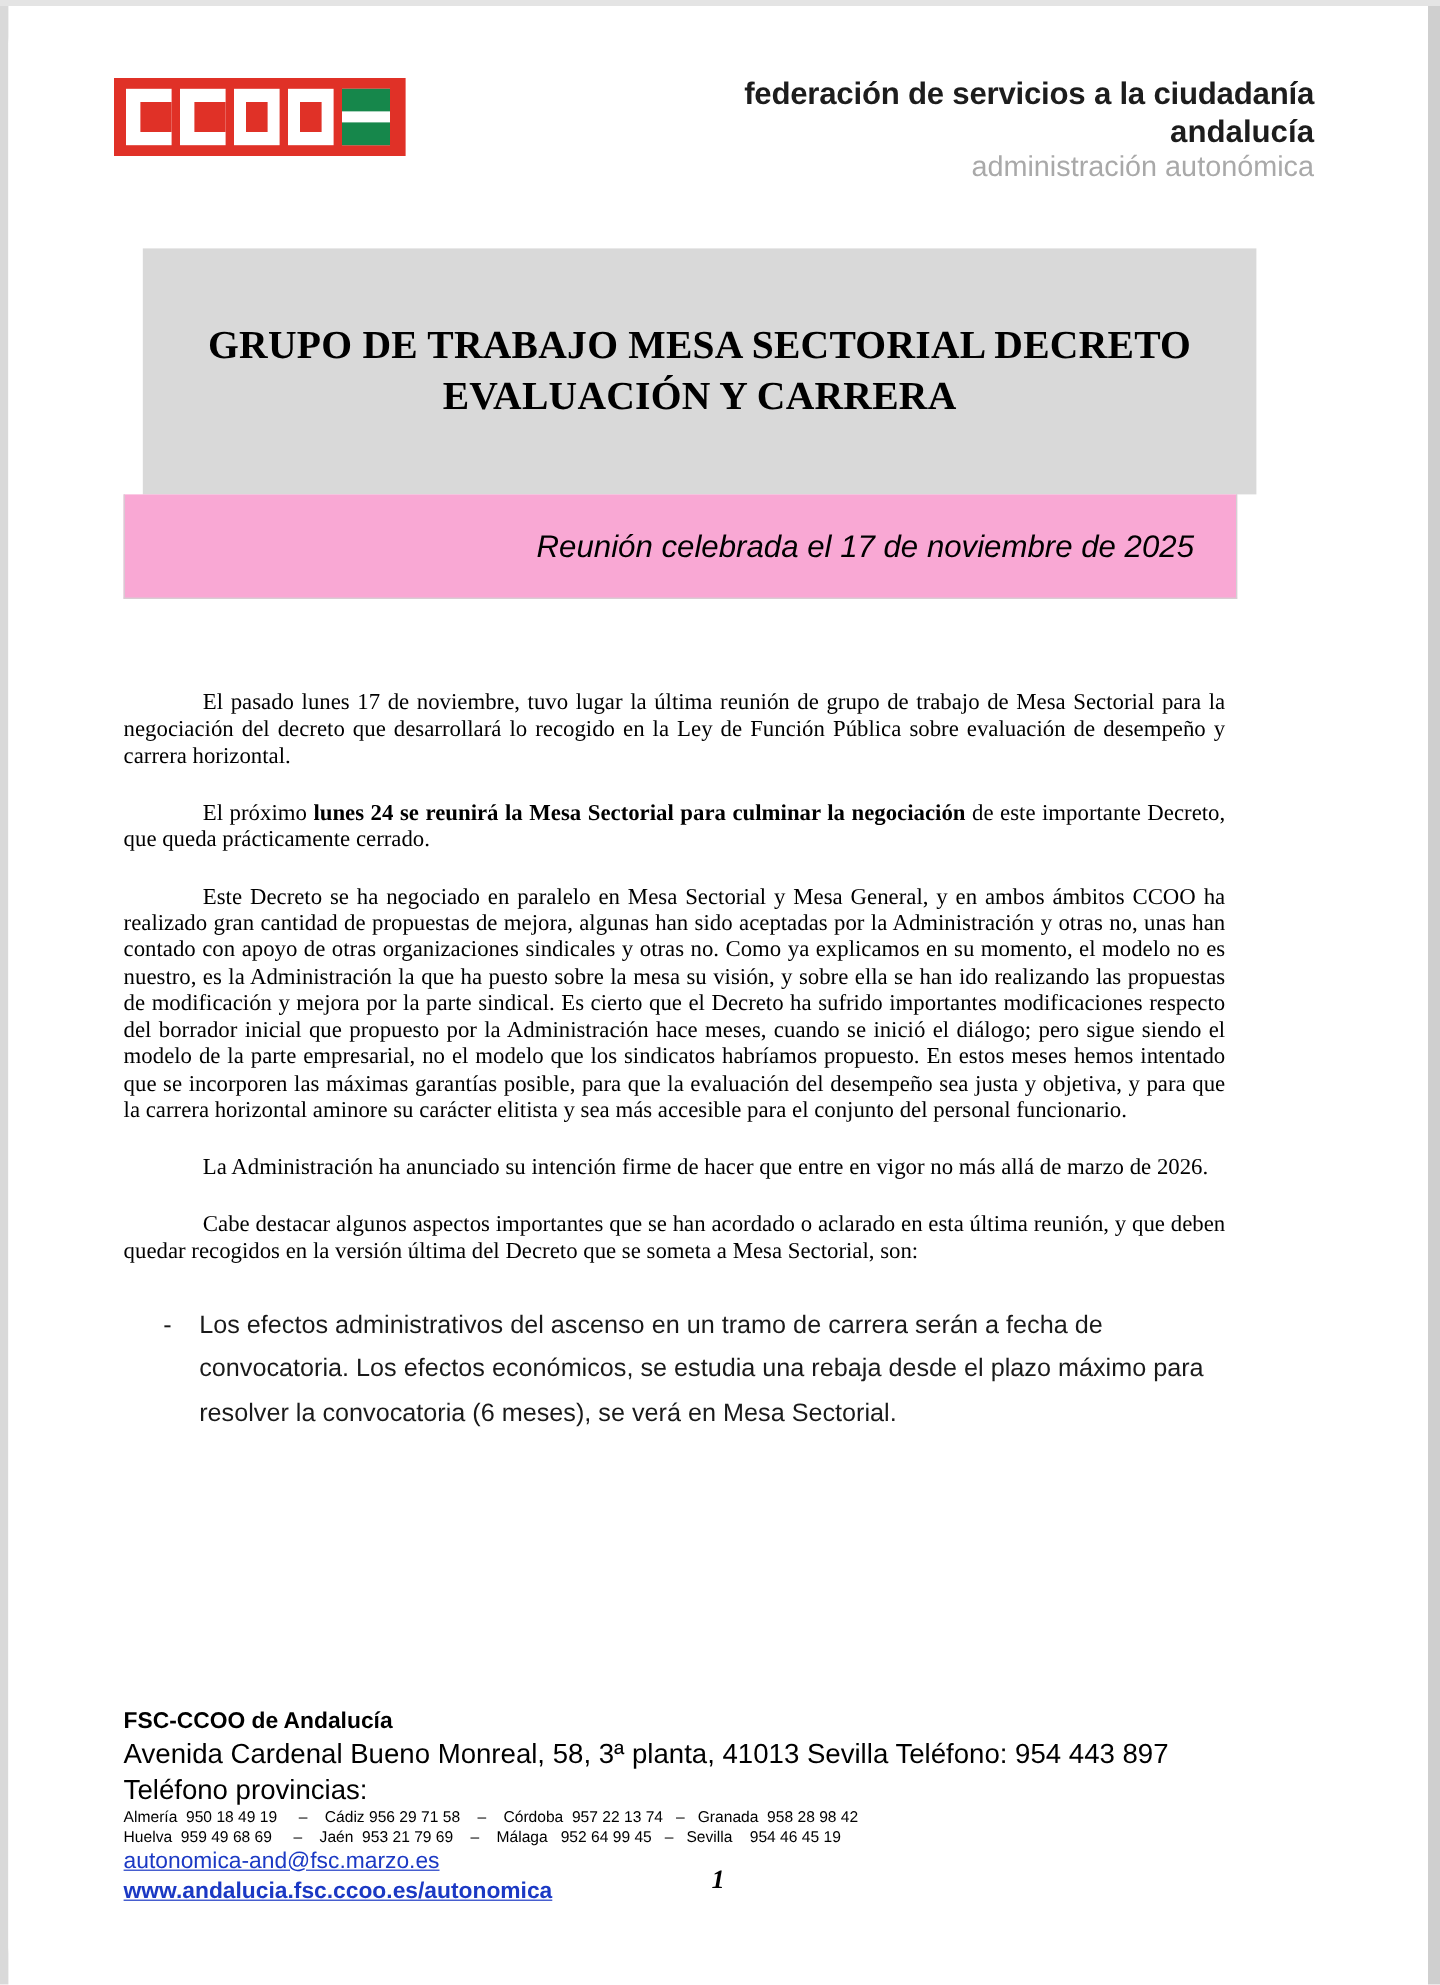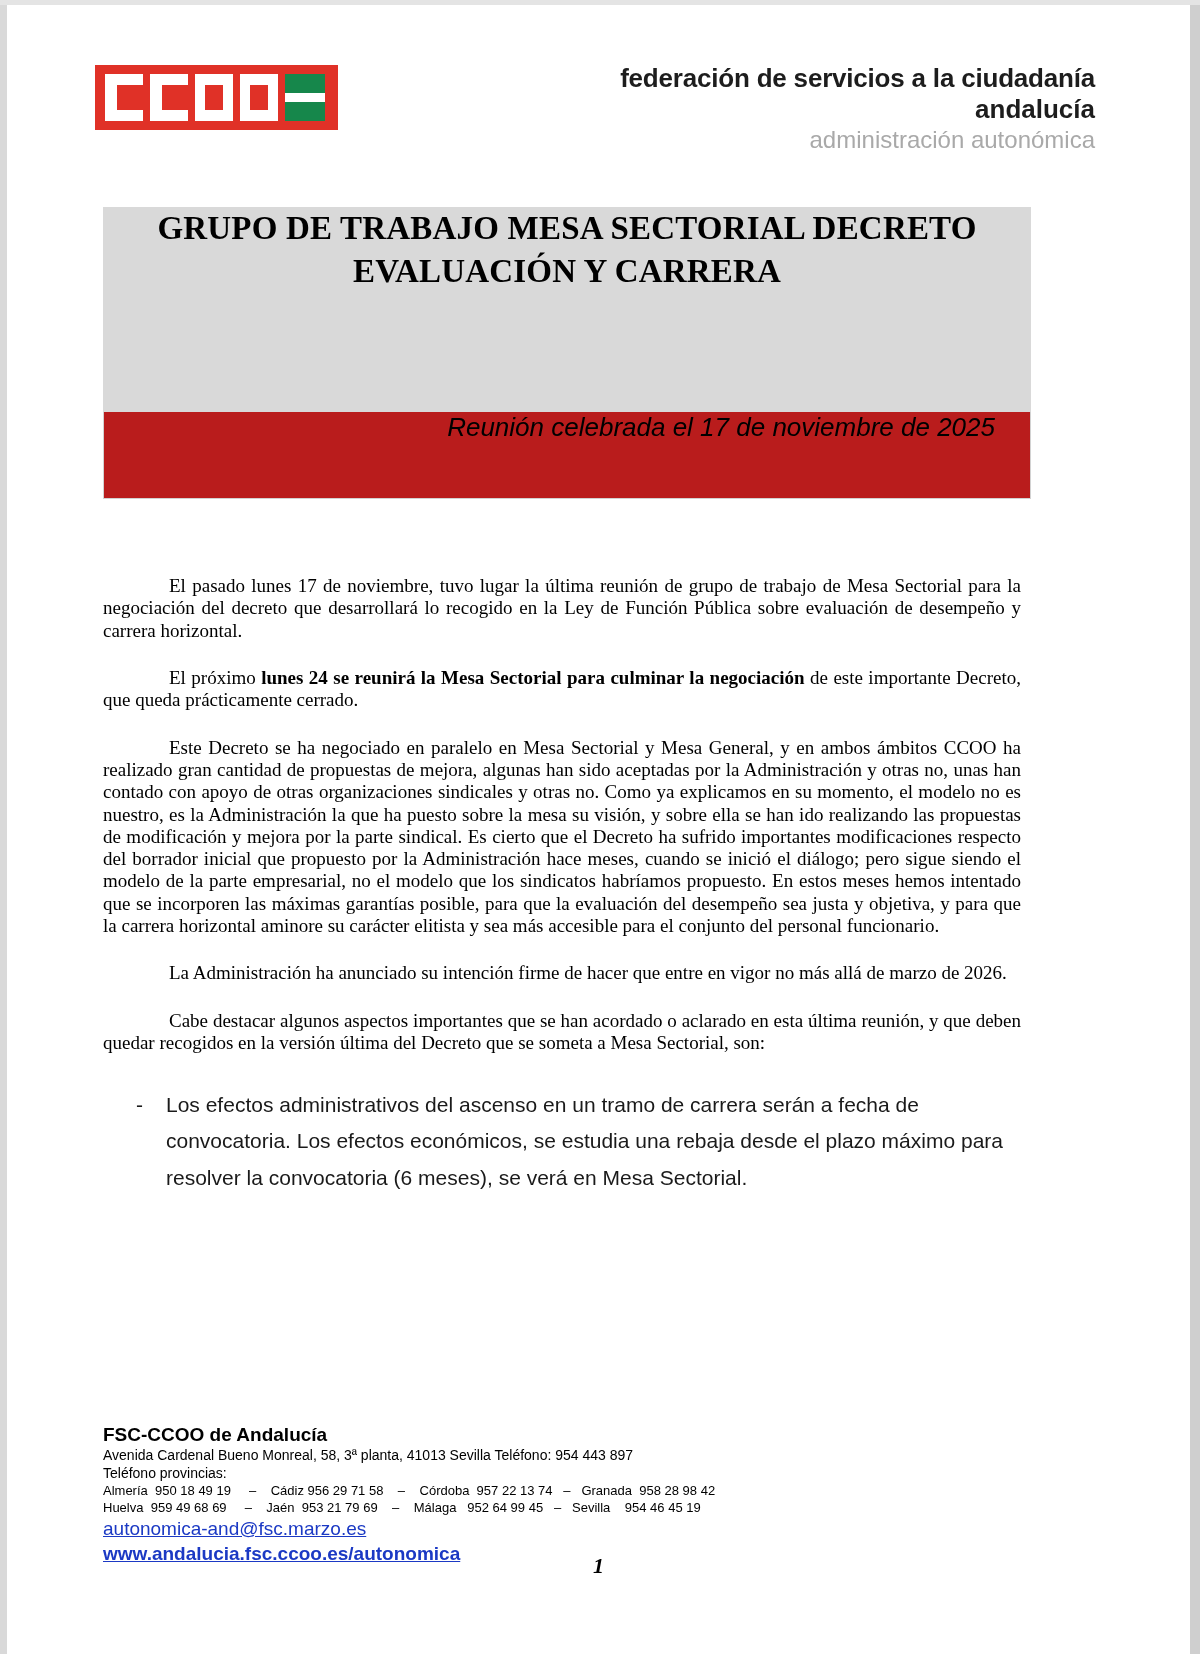--- a/index.html
+++ b/index.html
@@ -137,51 +137,52 @@
   .ht-line3 {
     font-size: 24px;
     font-weight: normal;
     color: #a9a9a9;
     margin-top: 2px;
   }
 
   
   .title-box {
     position: absolute;
-    left: 96px;
+    left: 112px;
     top: 202px;
     width: 928px;
     height: 205px;
     background: #d9d9d9;
     display: flex;
+    align-items: center;
     justify-content: center;
     box-sizing: border-box;
     padding: 0 40px;
   }
   .title-text {
     font-family: "Liberation Serif", serif;
     font-weight: bold;
     font-size: 33px;
     line-height: 1.30;
     text-align: center;
     color: #000000;
     letter-spacing: 0.2px;
   }
   .subtitle-box {
     position: absolute;
     left: 96px;
     top: 407px;
     width: 928px;
     height: 87px;
-    background: #b91c1c;
+    background: #f9a8d4;
     border: 1px solid #d2d2d2;
     border-top: none;
     box-sizing: border-box;
     display: flex;
-    align-items: flex-start;
+    align-items: center;
     justify-content: flex-end;
     padding-right: 35px;
   }
   .subtitle-text {
     font-family: "Liberation Sans", sans-serif;
     font-style: italic;
     font-size: 26px;
     color: #000000;
   }
 
@@ -236,21 +237,21 @@
     width: 930px;
     font-family: "Liberation Sans", sans-serif;
     color: #000000;
   }
   .f-org {
     font-size: 19px;
     font-weight: bold;
     line-height: 1.28;
   }
   .f-line {
-    font-size: 14px;
+    font-size: 23px;
     line-height: 1.28;
   }
   .f-phones {
     font-size: 13px;
     line-height: 1.30;
     white-space: pre;
   }
   .f-link {
     font-size: 19px;
     color: #1b39c4;

